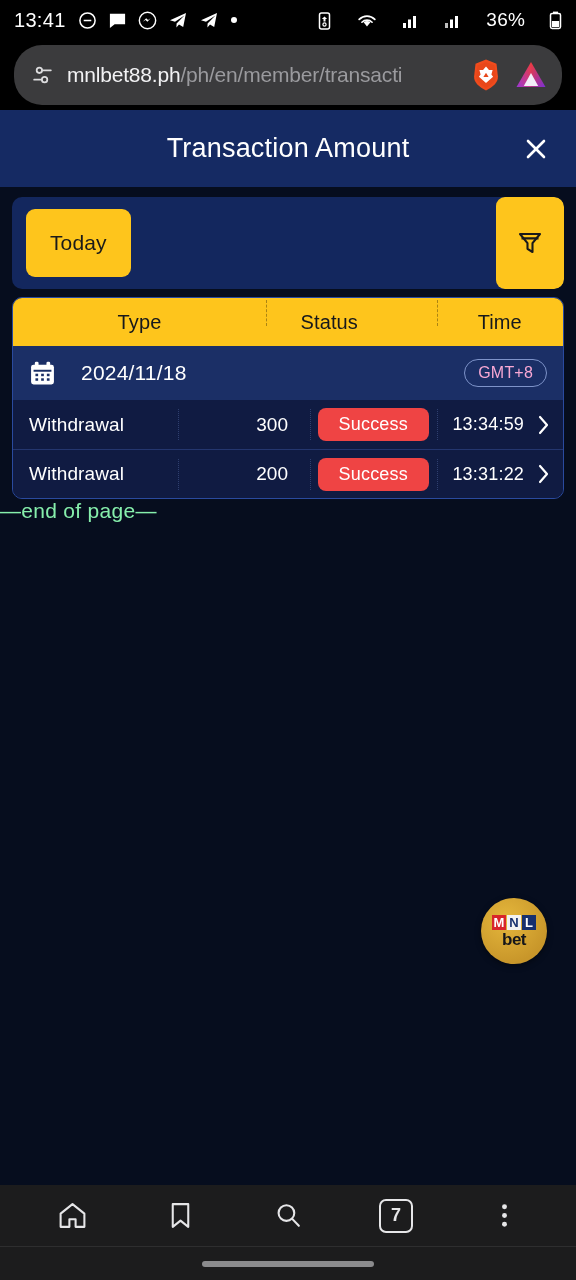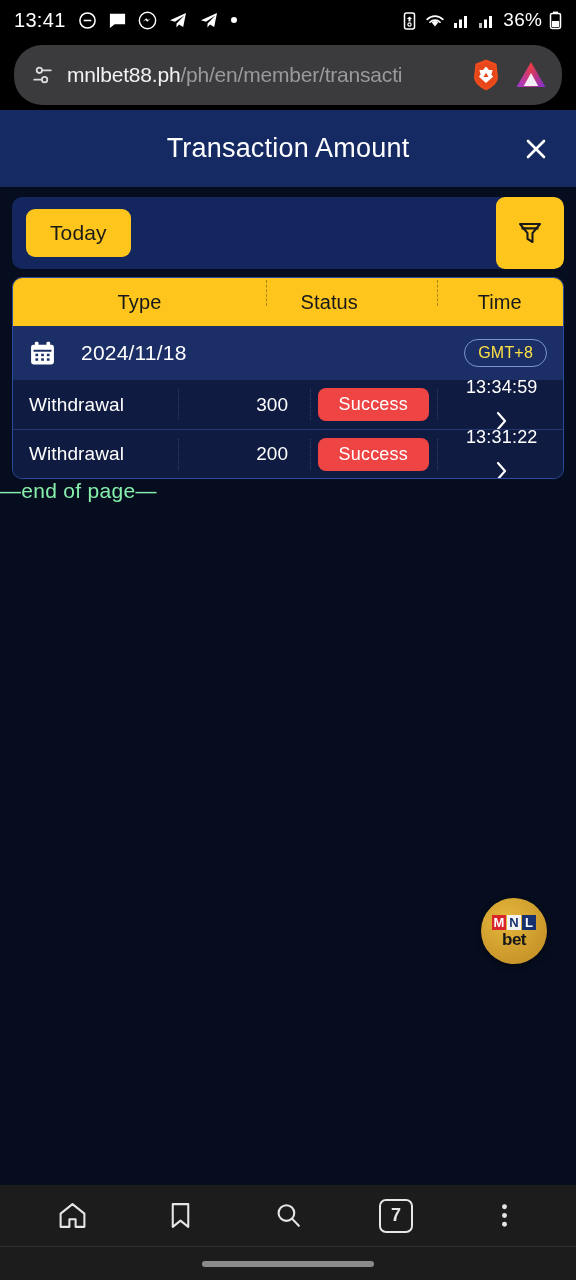--- a/index.html
+++ b/index.html
@@ -11,21 +11,21 @@
     position:relative;
   }
 
   
   .statusbar {
     height:40px; background:#000; display:flex; align-items:center;
     padding:0 14px; color:#fff;
   }
   .sb-time { font-size:20px; font-weight:400; letter-spacing:.3px; margin-right:12px; }
   .sb-left-icons { display:flex; align-items:center; gap:11px; flex:1; }
-  .sb-right { display:flex; align-items:center; gap:7px; }
+  .sb-right { display:flex; align-items:center; gap:24px; }
   .sb-pct { font-size:19px; letter-spacing:.2px; }
   .ic { display:inline-flex; align-items:center; justify-content:center; }
 
   
   .urlbar-wrap { height:70px; background:#000; display:flex; align-items:center; padding:0 14px; }
   .urlbar {
     flex:1; height:60px; background:#3b3b3d; border-radius:28px;
     display:flex; align-items:center; padding:0 14px 0 16px; gap:12px; overflow:hidden;
   }
   .url-text {
@@ -43,21 +43,21 @@
   .app-title { color:#fff; font-size:27px; font-weight:400; letter-spacing:.2px; }
   .close-btn {
     position:absolute; right:20px; top:50%; transform:translateY(-50%);
     width:40px; height:40px; display:flex; align-items:center; justify-content:center;
     color:#fff;
   }
 
   
   .filterbar-wrap { padding:10px 12px 0; }
   .filterbar {
-    background:#13275e; border-radius:10px; height:72px; display:flex;
+    background:#13275e; border-radius:10px; height:92px; display:flex;
     align-items:stretch; overflow:hidden; position:relative;
   }
   .today-btn {
     margin:12px 0 12px 14px; background:#fec51c; color:#1a1a1a; border:none;
     border-radius:9px; padding:0 24px; font-size:21px; font-family:inherit;
     font-weight:400; cursor:pointer; letter-spacing:.1px;
   }
   .filter-spacer { flex:1; }
   .filter-btn {
     width:68px; background:#fec51c; border:none; display:flex;
@@ -87,33 +87,33 @@
   .col-status { width:23%; }
   .col-time   { width:23%; }
 
   .date-row {
     background:#1b2f66; height:54px; display:flex; align-items:center;
     padding:0 16px; gap:25px;
   }
   .date-text { color:#fff; font-size:21px; letter-spacing:.2px; }
   .gmt-badge {
     margin-left:auto; border:1.5px solid #7e93c9; border-radius:14px;
-    color:#fde047; font-size:16px; padding:4px 13px; letter-spacing:.2px;
+    color:#f9a8d4; font-size:16px; padding:4px 13px; letter-spacing:.2px;
   }
 
   .trow {
     display:flex; align-items:center; height:49px; background:#101b42;
     position:relative; cursor:pointer;
   }
   .trow + .trow { border-top:1px solid #24366e; }
   .cell { font-size:19px; color:#fff; }
   .cell-type   { width:30%; padding-left:16px; letter-spacing:.1px; }
   .cell-amount { width:24%; text-align:right; padding-right:22px; }
   .cell-status { width:23%; display:flex; justify-content:center; }
-  .cell-time   { width:23%; display:flex; align-items:center; justify-content:center; gap:12px; padding-left:4px;flex-direction:column; }
+  .cell-time   { width:23%; display:flex; align-items:center; justify-content:center; gap:12px; padding-left:4px; }
   .cell-amount::before, .cell-status::before, .cell-time::before {
     content:""; position:absolute; top:9px; height:31px;
     border-left:1.5px dotted rgba(120,150,215,.30);
   }
   .cell-amount::before { left:30%; }
   .cell-status::before { left:54%; }
   .cell-time::before   { left:77%; }
   .badge-success {
     background:#ef4444; color:#fff; font-size:18px; border-radius:8px;
     padding:6px 21px; letter-spacing:.2px;

